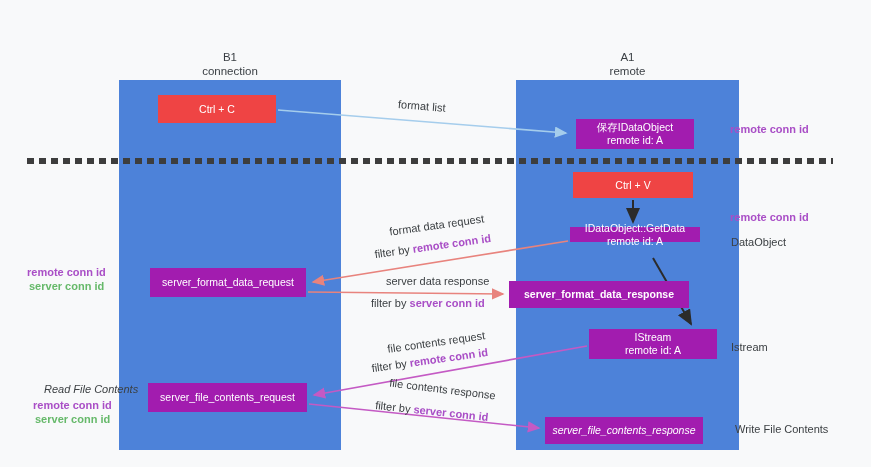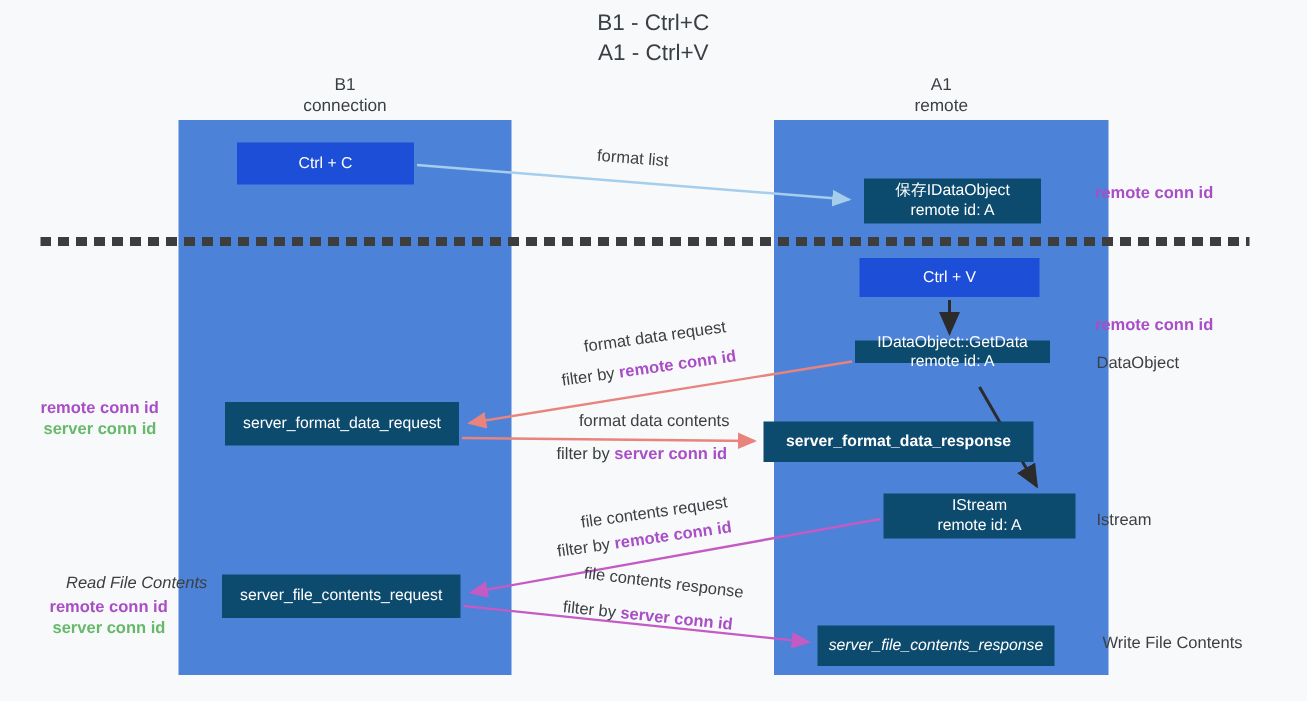--- a/index.html
+++ b/index.html
@@ -6,36 +6,32 @@
   #stage{position:relative;width:871px;height:467px;background:#f8f9fa;overflow:hidden;
          font-family:"Liberation Sans",sans-serif;color:#3c4043;}
   .abs{position:absolute;}
   .title{width:871px;top:6px;left:0;text-align:center;font-size:15px;line-height:20px;color:#3a3f44;}
   .colhead{top:50px;text-align:center;font-size:11.5px;line-height:14px;color:#3a3f44;}
   .col{top:80px;height:370px;background:#4d82d9;}
   .dash{top:158px;left:27px;width:806px;height:6px;
         background:repeating-linear-gradient(90deg,#3d3d3d 0 7px,rgba(0,0,0,0) 7px 12px);}
   .box{display:flex;flex-direction:column;align-items:center;justify-content:center;
        color:#fff;font-size:10.5px;line-height:13px;text-align:center;box-sizing:border-box;}
-  .green{background:#1d4ed8;}
-  .orange{background:#0c4a6e;}
+  .green{background:#ef4444;}
+  .orange{background:#a21caf;}
   .lbl{font-size:11px;white-space:nowrap;color:#3c4043;}
   .bp{color:#a94ec6;font-weight:bold;}
   .bg{color:#66b96a;font-weight:bold;}
   svg{position:absolute;top:0;left:0;pointer-events:none;}
 </style>
 </head>
 <body>
 
 <div id="stage">
 
-  <div class="abs title">
-    <div>B1 - Ctrl+C</div>
-    <div>A1 - Ctrl+V</div>
-  </div>
 
   <div class="abs colhead" style="left:119px;width:222px;">
     <div>B1</div>
     <div>connection</div>
   </div>
   <div class="abs colhead" style="left:516px;width:223px;">
     <div>A1</div>
     <div>remote</div>
   </div>
 
@@ -105,21 +101,21 @@
 
   <div class="abs box orange" style="left:545px;top:417px;width:158px;height:27px;font-style:italic;">
     <div>server_file_contents_response</div>
   </div>
 
   <div class="abs lbl" style="left:398px;top:100px;transform:rotate(4.5deg);">format list</div>
 
   <div class="abs lbl" style="left:389px;top:219px;transform:rotate(-8deg);">format data request</div>
   <div class="abs lbl" style="left:374px;top:240px;transform:rotate(-8deg);"><span>filter by </span><span class="bp">remote conn id</span></div>
 
-  <div class="abs lbl" style="left:386px;top:275px;">format data contents</div>
+  <div class="abs lbl" style="left:386px;top:275px;">server data response</div>
   <div class="abs lbl" style="left:371px;top:297px;"><span>filter by </span><span class="bp">server conn id</span></div>
 
   <div class="abs lbl" style="left:387px;top:336px;transform:rotate(-8deg);">file contents request</div>
   <div class="abs lbl" style="left:371px;top:354px;transform:rotate(-8deg);"><span>filter by </span><span class="bp">remote conn id</span></div>
 
   <div class="abs lbl" style="left:389px;top:383px;transform:rotate(7deg);">file contents response</div>
   <div class="abs lbl" style="left:375px;top:405px;transform:rotate(6deg);"><span>filter by </span><span class="bp">server conn id</span></div>
 
   <div class="abs lbl bp" style="left:730px;top:123px;">remote conn id</div>
   <div class="abs lbl bp" style="left:730px;top:211px;">remote conn id</div>

